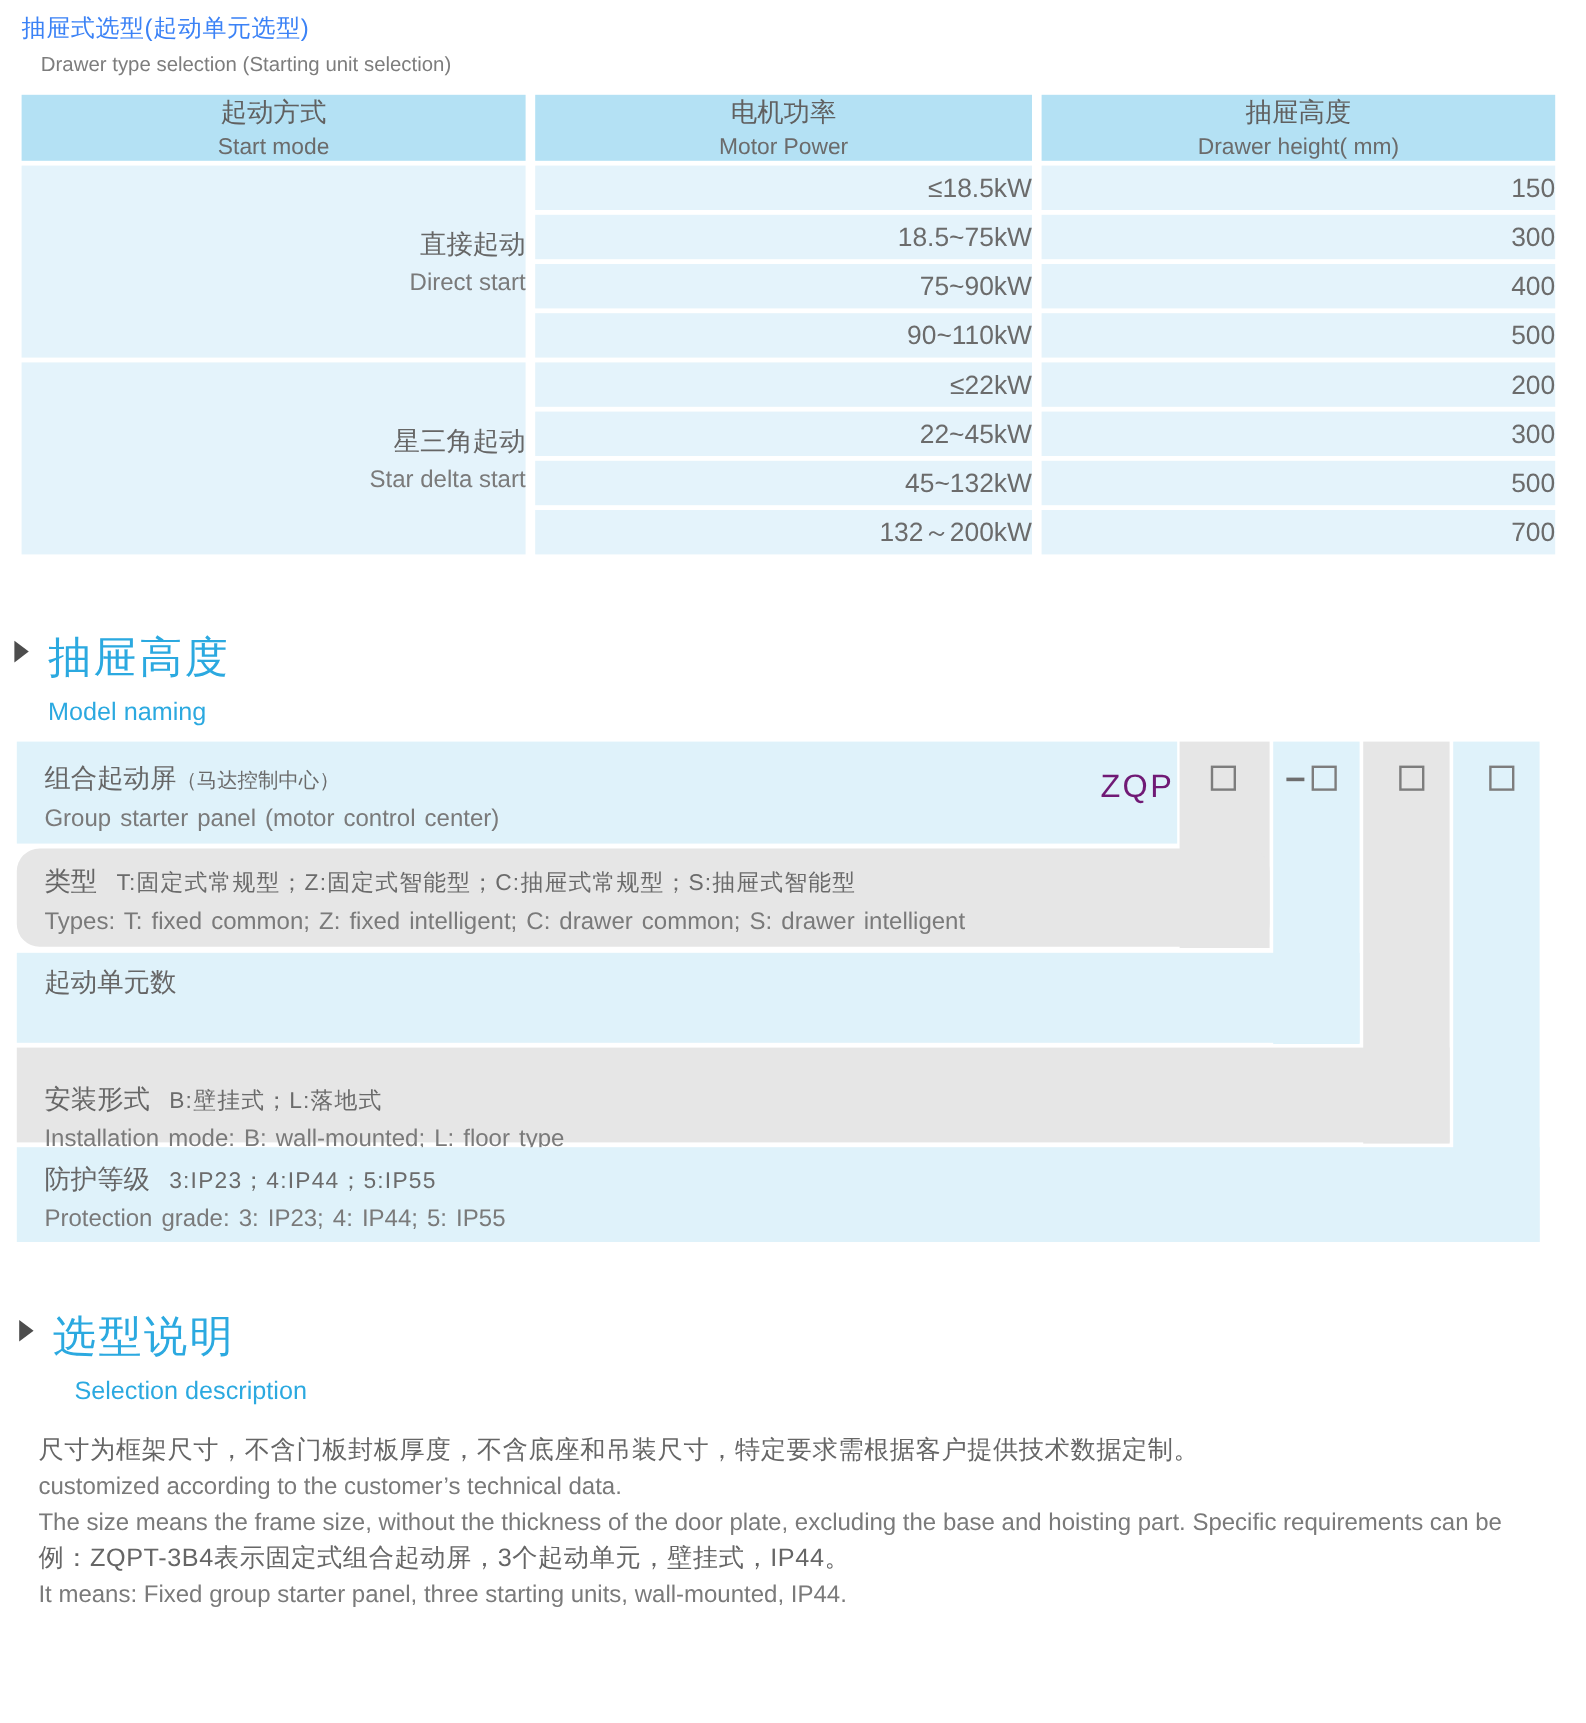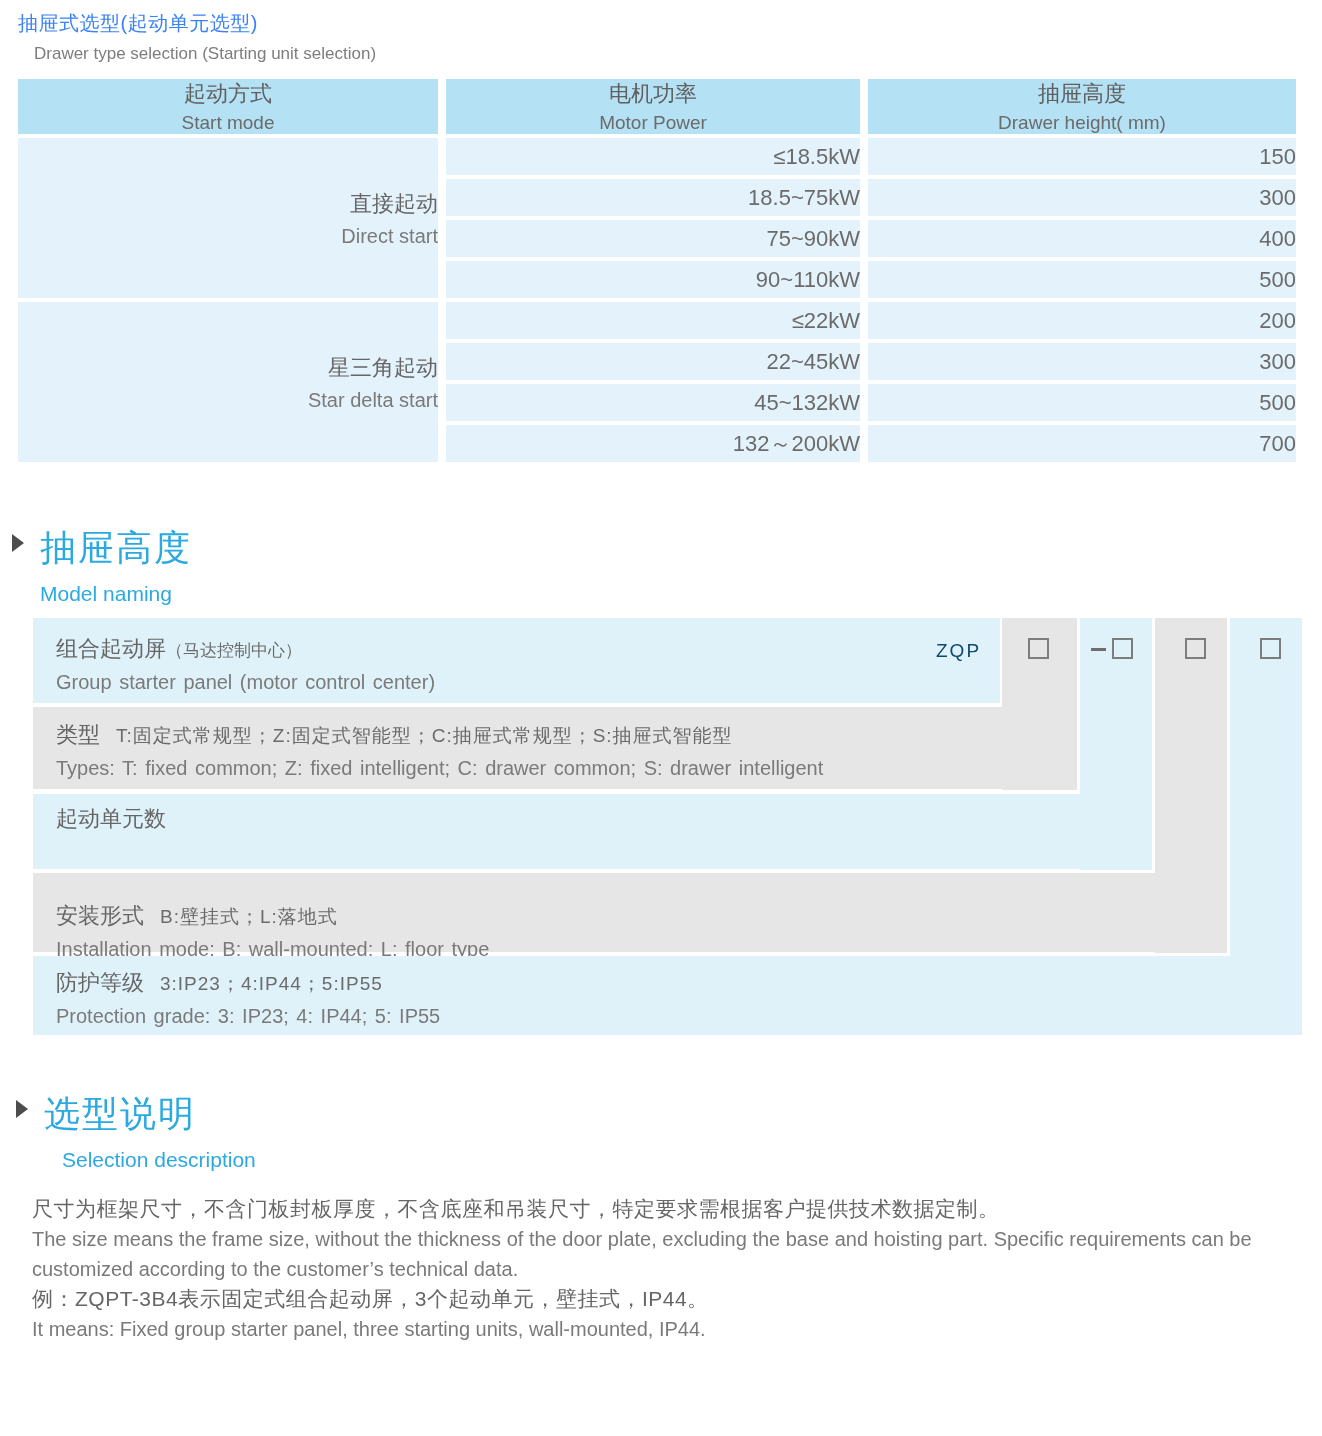--- a/index.html
+++ b/index.html
@@ -48,40 +48,40 @@
     border-top:9px solid transparent;
     border-bottom:9px solid transparent;
     margin-top:10px;
   }
   .sec-txt { margin-left:16px; }
   .sec-cn { font-size:36px; color:#2ba9e0; letter-spacing:2px; }
   .sec-en { font-size:21px; color:#2ba9e0; margin-top:9px; }
   .sec-en.indent { margin-left:18px; }
 
   
-  .diagram { position:absolute; left:33px; top:618px; width:1270px; height:351px; }
+  .diagram { position:absolute; left:14px; top:618px; width:1270px; height:351px; }
   .band { position:absolute; }
   .blue { background:#dff2fa; }
   .gray { background:#e6e6e6; }
   .col1 { left:969px;  top:0; width:75px; height:172px; }
   .col2 { left:1047px; top:0; width:72px; height:252px; }
   .col3 { left:1122px; top:0; width:72px; height:335px; }
   .col4 { left:1197px; top:0; width:72px; height:417px; }
   .row1 { left:0; top:0;    width:967px;  height:85px; padding:16px 0 0 23px; }
-  .row2 { left:0; top:89px;  width:1044px; height:82px; padding:13px 0 0 23px; }
+  .row2 { left:0; top:89px;  width:1044px; height:82px; padding:13px 0 0 23px;border-radius:19px; }
   .row3 { left:0; top:176px; width:1119px; height:75px; padding:10px 0 0 23px; }
   .row4 { left:0; top:255px; width:1194px; height:79px; padding:28px 0 0 23px; }
   .row5 { left:0; top:338px; width:1269px; height:79px; padding:12px 0 0 23px; }
   .b-cn { font-size:22px; color:#666666; }
   .b-cn-sub { font-size:17px; color:#6b6b6b; }
   .b-cn-detail { font-size:19px; color:#6b6b6b; margin-left:16px; letter-spacing:1px; }
   .b-en { font-size:20px; color:#7a7a7a; margin-top:7px; word-spacing:2px; }
   .model-code {
     position:absolute; left:903px; top:22px;
-    font-size:19px; color:#0c4a6e; letter-spacing:2px;
+    font-size:27px; color:#701a75; letter-spacing:2px;
   }
   .cbox {
     position:absolute; top:20px; width:21px; height:21px;
     border:2px solid #7d7d7d; background:transparent;
   }
   .cbox.b1 { left:995px; }
   .cbox.b2 { left:1079px; }
   .cbox.b3 { left:1152px; }
   .cbox.b4 { left:1227px; }
   .dash { position:absolute; left:1058px; top:30px; width:15px; height:3px; background:#6e6e6e; }
@@ -226,19 +226,19 @@
   <div class="sec-head" style="left:16px; top:1090px;">
     <span class="tri"></span>
     <div class="sec-txt">
       <div class="sec-cn">选型说明</div>
       <div class="sec-en indent">Selection description</div>
     </div>
   </div>
 
   <div class="notes">
     <div class="p-cn">尺寸为框架尺寸，不含门板封板厚度，不含底座和吊装尺寸，特定要求需根据客户提供技术数据定制。</div>
+    <div class="p-en">customized according to the customer’s technical data.</div>
     <div class="p-en">The size means the frame size, without the thickness of the door plate, excluding the base and hoisting part. Specific requirements can be</div>
-    <div class="p-en">customized according to the customer’s technical data.</div>
     <div class="p-cn">例：ZQPT-3B4表示固定式组合起动屏，3个起动单元，壁挂式，IP44。</div>
     <div class="p-en">It means: Fixed group starter panel, three starting units, wall-mounted, IP44.</div>
   </div>
 
 </div>
 
 </body></html>

